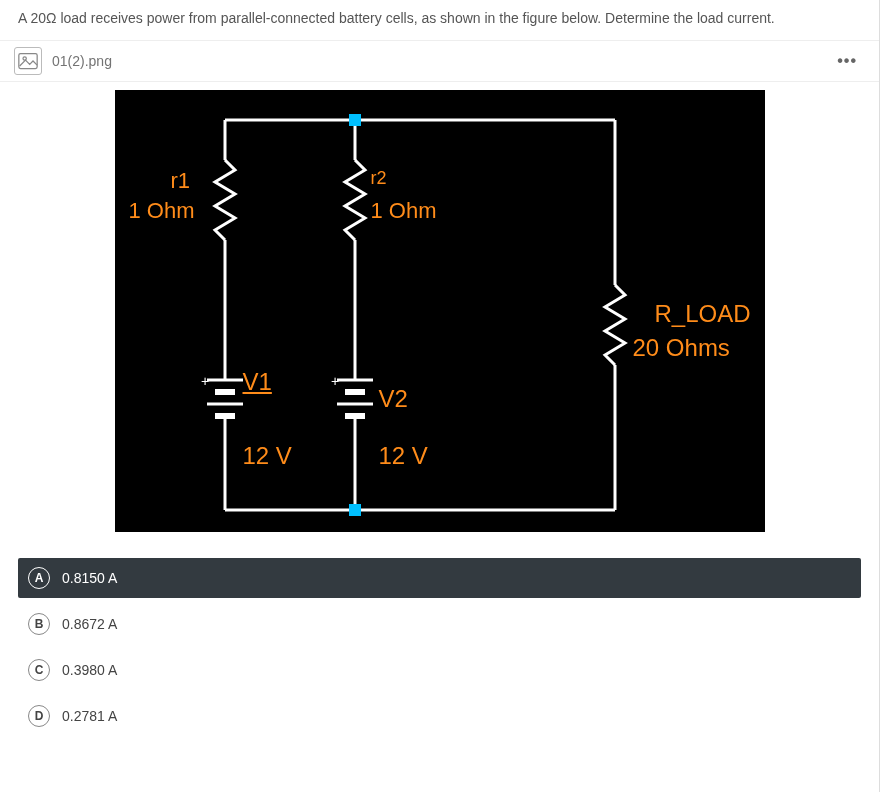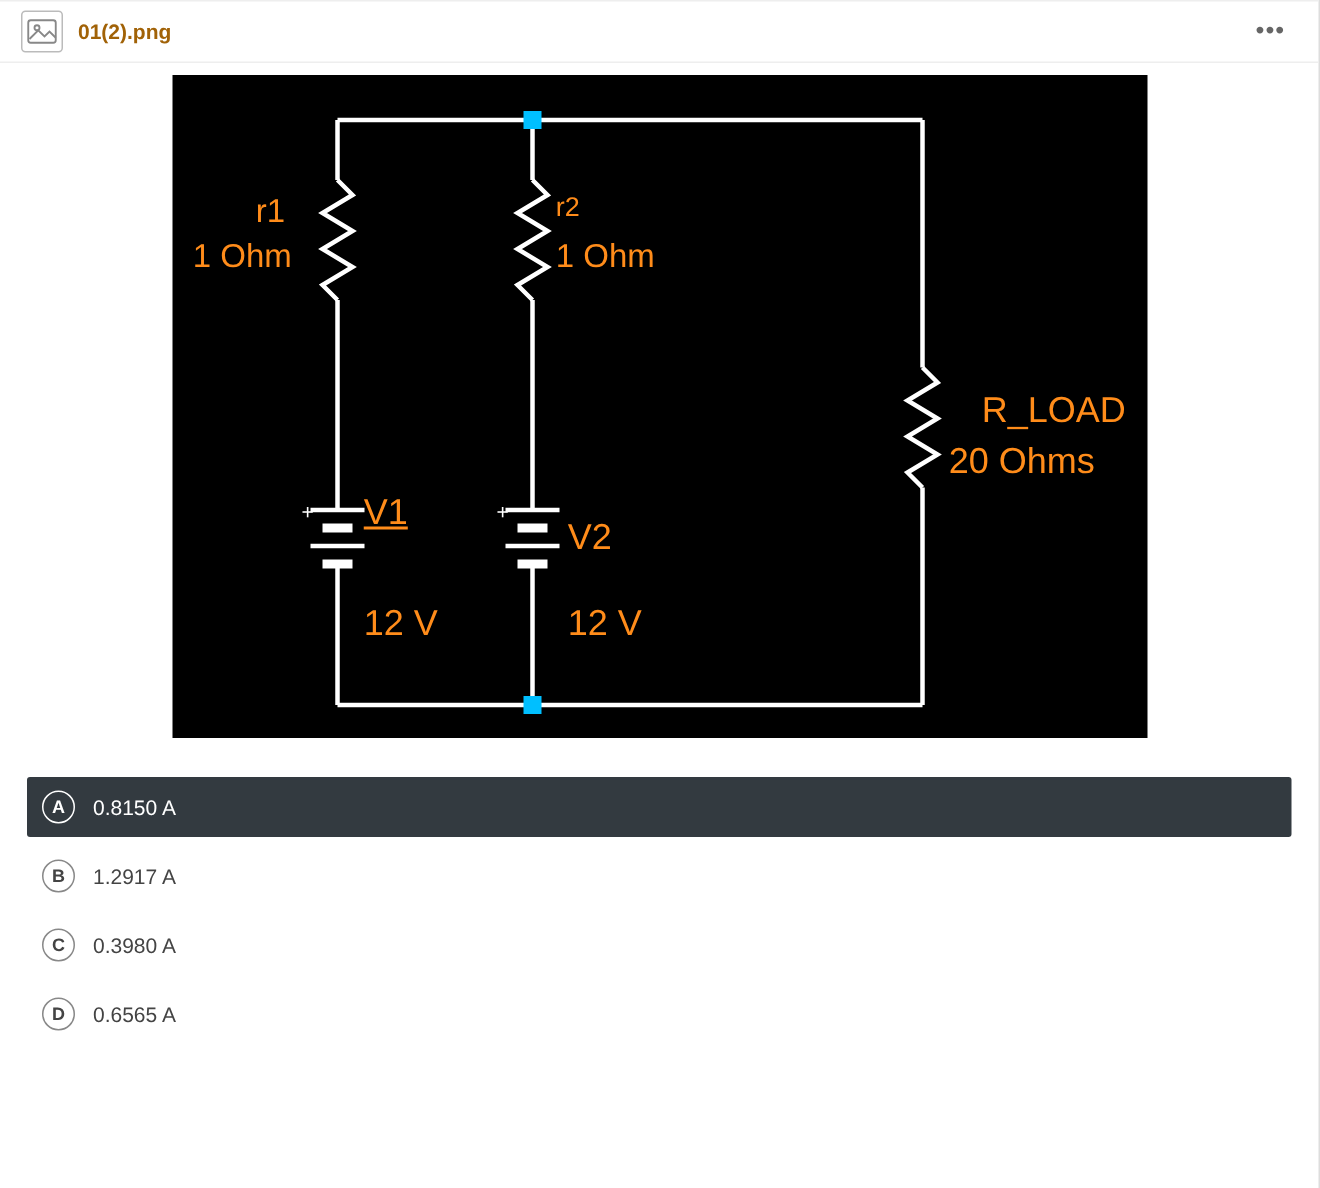--- a/index.html
+++ b/index.html
@@ -40,22 +40,22 @@
     border: 1px solid #bbb;
     border-radius: 3px;
     display: flex;
     align-items: center;
     justify-content: center;
     color: #888;
   }
   .attachment-icon svg { display:block; }
   .attachment-name {
     font-size: 14px;
-    color: #a16207;
-    font-weight: 700;
+    color: #737373;
+    font-weight: 400;
   }
   .more-btn {
     color: #666;
     font-weight: bold;
     letter-spacing: 1px;
     cursor: pointer;
     padding: 4px;
     font-size: 16px;
   }
   .diagram-area {
@@ -107,20 +107,21 @@
     position: absolute;
     color: #ff8c1a;
     font-family: Arial, sans-serif;
   }
 </style>
 </head>
 <body>
 
 <div class="page">
 
+  <div class="question-text">A 20Ω load receives power from parallel-connected battery cells, as shown in the figure below. Determine the load current.</div>
 
   <div class="attachment-bar">
     <div class="attachment-left">
       <div class="attachment-icon">
         <svg width="20" height="18" viewBox="0 0 24 20">
           <rect x="1" y="1" width="22" height="18" rx="2" fill="none" stroke="#888" stroke-width="1.5"></rect>
           <circle cx="8" cy="7" r="2" fill="none" stroke="#888" stroke-width="1.5"></circle>
           <path d="M2 16 L9 9 L14 14 L18 10 L23 15" fill="none" stroke="#888" stroke-width="1.5"></path>
         </svg>
       </div>
@@ -191,25 +192,25 @@
     </div>
   </div>
 
   <div class="options">
     <div class="option selected">
       <div class="letter">A</div>
       <div>0.8150 A</div>
     </div>
     <div class="option">
       <div class="letter">B</div>
-      <div>1.2917 A</div>
+      <div>0.8672 A</div>
     </div>
     <div class="option">
       <div class="letter">C</div>
       <div>0.3980 A</div>
     </div>
     <div class="option">
       <div class="letter">D</div>
-      <div>0.6565 A</div>
+      <div>0.2781 A</div>
     </div>
   </div>
 
 </div>
 
 </body></html>

